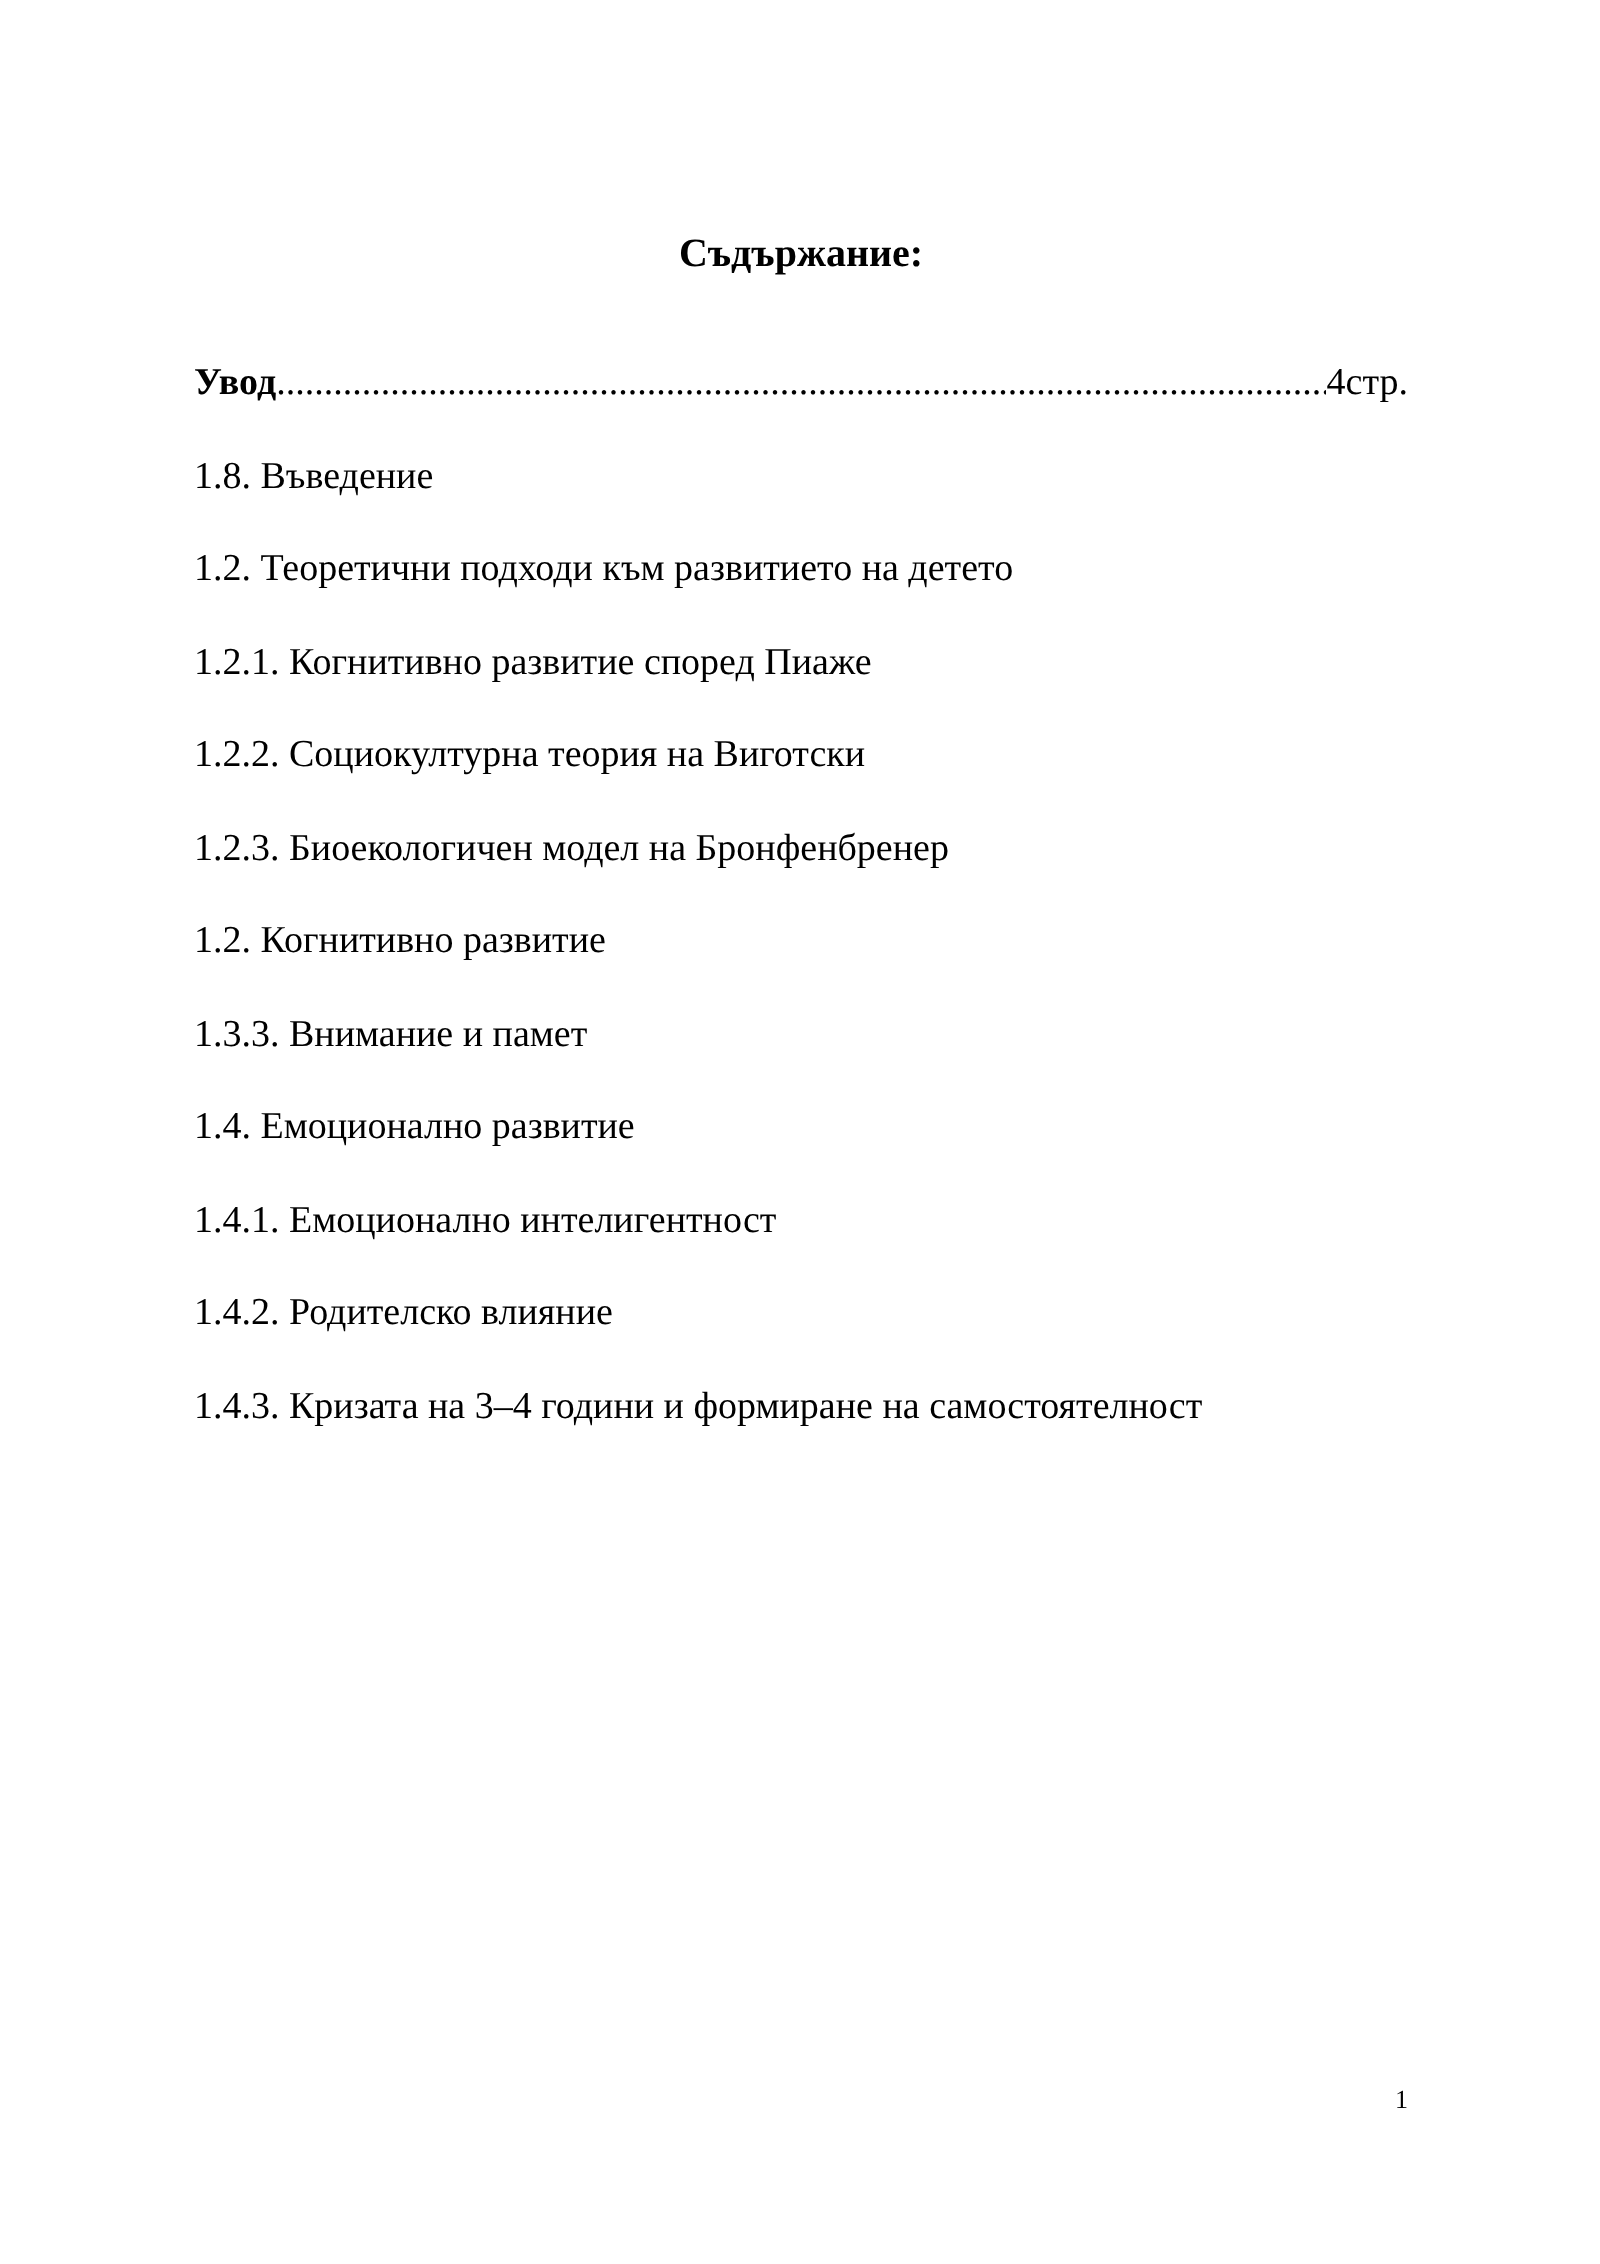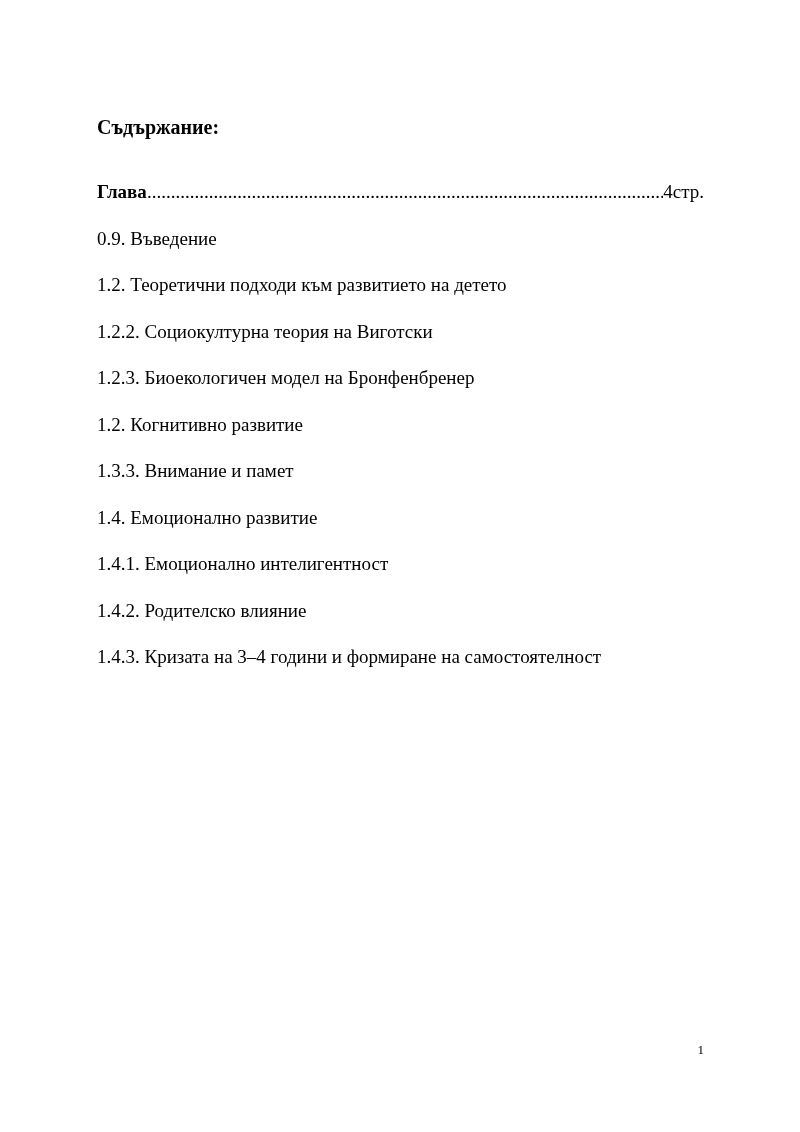--- a/index.html
+++ b/index.html
@@ -21,20 +21,21 @@
   }
   .content {
     position: absolute;
     left: 97px;
     top: 111px;
     width: 607px;
   }
   .title {
     font-size: 20px;
     font-weight: bold;
+    text-align: center;
     line-height: 33px;
     margin: 0 0 11px 0;
   }
   .row {
     font-size: 19px;
     line-height: 33px;
     margin: 0 0 13.5px 0;
   }
   .bold { font-weight: bold; }
   .leader-row {
@@ -75,28 +76,29 @@
 </style>
 </head>
 <body>
 
 <div class="page">
   <div class="content">
 
     <p class="title">Съдържание:</p>
 
     <p class="row leader-row">
-      <span class="label bold">Глава</span>
+      <span class="label bold">Увод</span>
       <span class="leader"></span>
       <span class="pagenum">4стр.</span>
     </p>
 
 
-    <p class="row">0.9. Въведение</p>
+    <p class="row">1.8. Въведение</p>
     <p class="row">1.2. Теоретични подходи към развитието на детето</p>
+    <p class="row">1.2.1. Когнитивно развитие според Пиаже</p>
     <p class="row">1.2.2. Социокултурна теория на Виготски</p>
     <p class="row">1.2.3. Биоекологичен модел на Бронфенбренер</p>
     <p class="row">1.2. Когнитивно развитие</p>
     <p class="row">1.3.3. Внимание и памет</p>
     <p class="row">1.4. Емоционално развитие</p>
     <p class="row">1.4.1. Емоционално интелигентност</p>
     <p class="row">1.4.2. Родителско влияние</p>
     <p class="row">1.4.3. Кризата на 3–4 години и формиране на самостоятелност</p>
 
 

